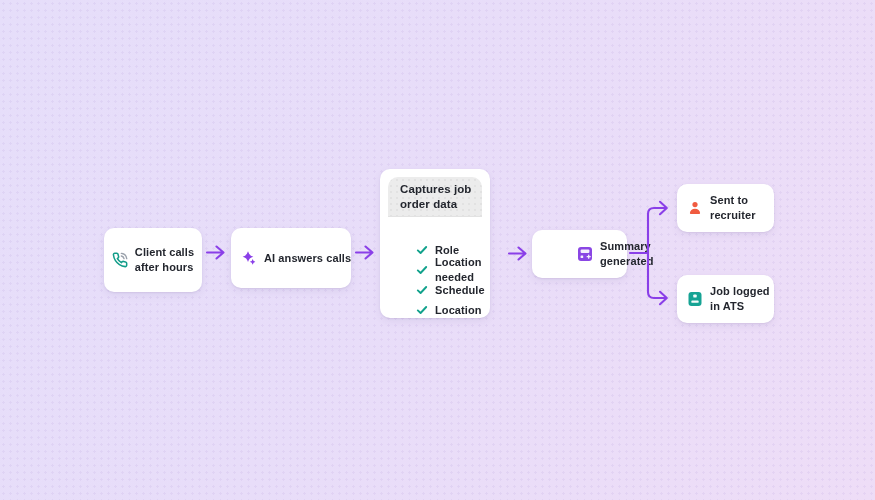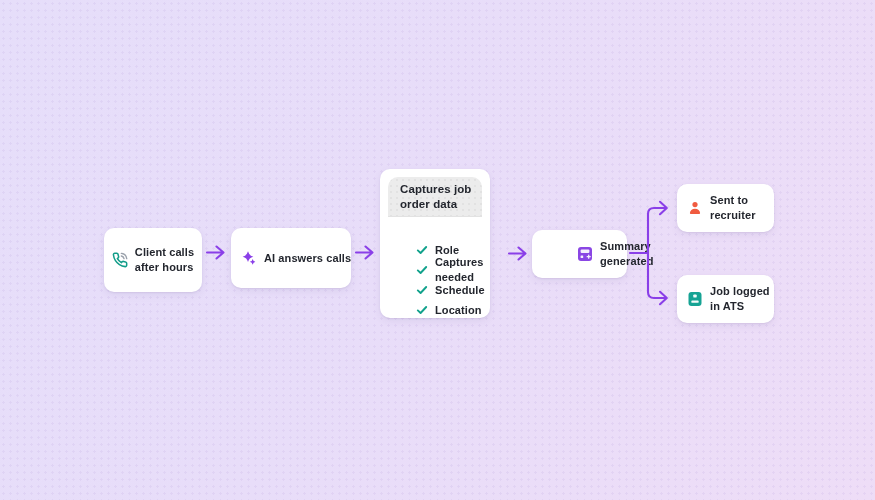--- a/index.html
+++ b/index.html
@@ -89,21 +89,21 @@
       <li>
         <svg class="check-icon" width="12" height="12" viewBox="0 0 12 12">
             <path d="M1.8 6.4 L4.6 9 L10.2 3"></path>
           </svg>
         <span>Role</span>
       </li>
       <li>
         <svg class="check-icon" width="12" height="12" viewBox="0 0 12 12">
             <path d="M1.8 6.4 L4.6 9 L10.2 3"></path>
           </svg>
-        <span>Captures needed</span>
+        <span>Location needed</span>
       </li>
       <li>
         <svg class="check-icon" width="12" height="12" viewBox="0 0 12 12">
             <path d="M1.8 6.4 L4.6 9 L10.2 3"></path>
           </svg>
         <span>Schedule</span>
       </li>
       <li>
         <svg class="check-icon" width="12" height="12" viewBox="0 0 12 12">
             <path d="M1.8 6.4 L4.6 9 L10.2 3"></path>

